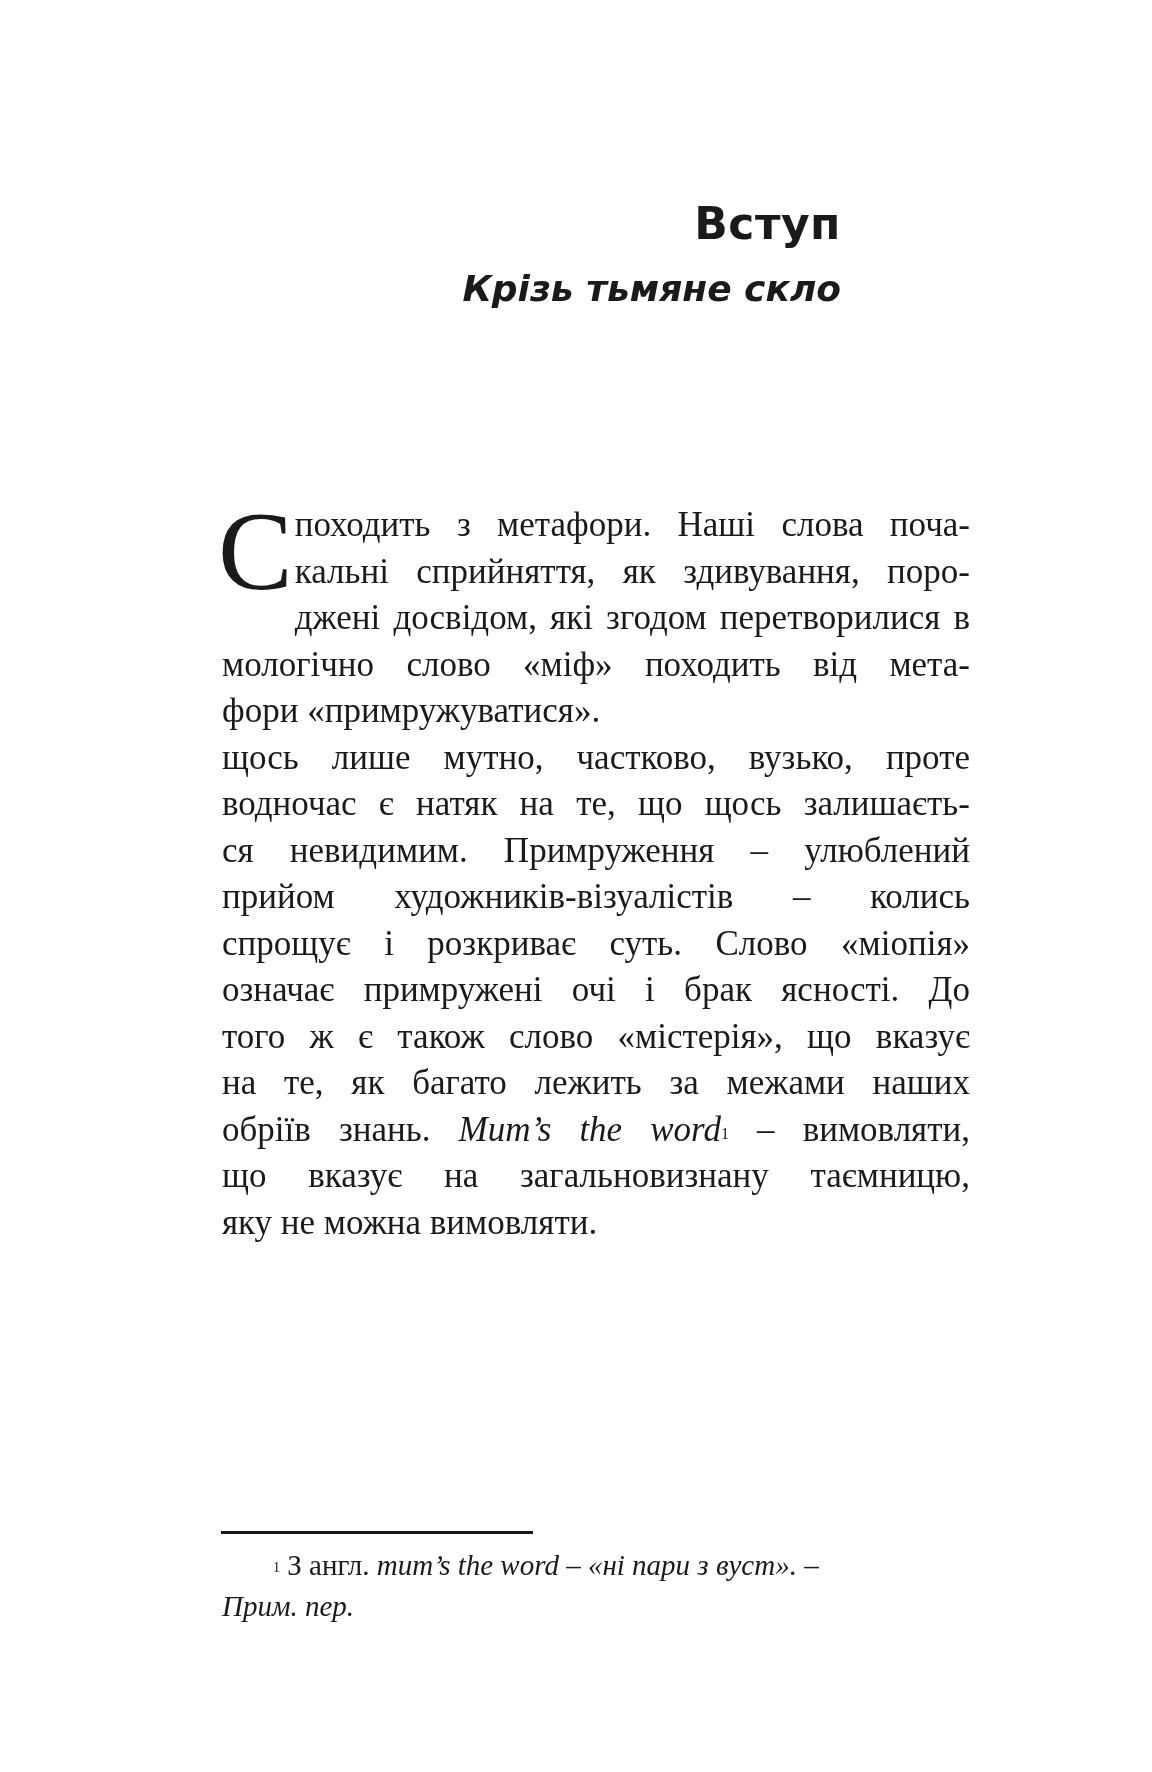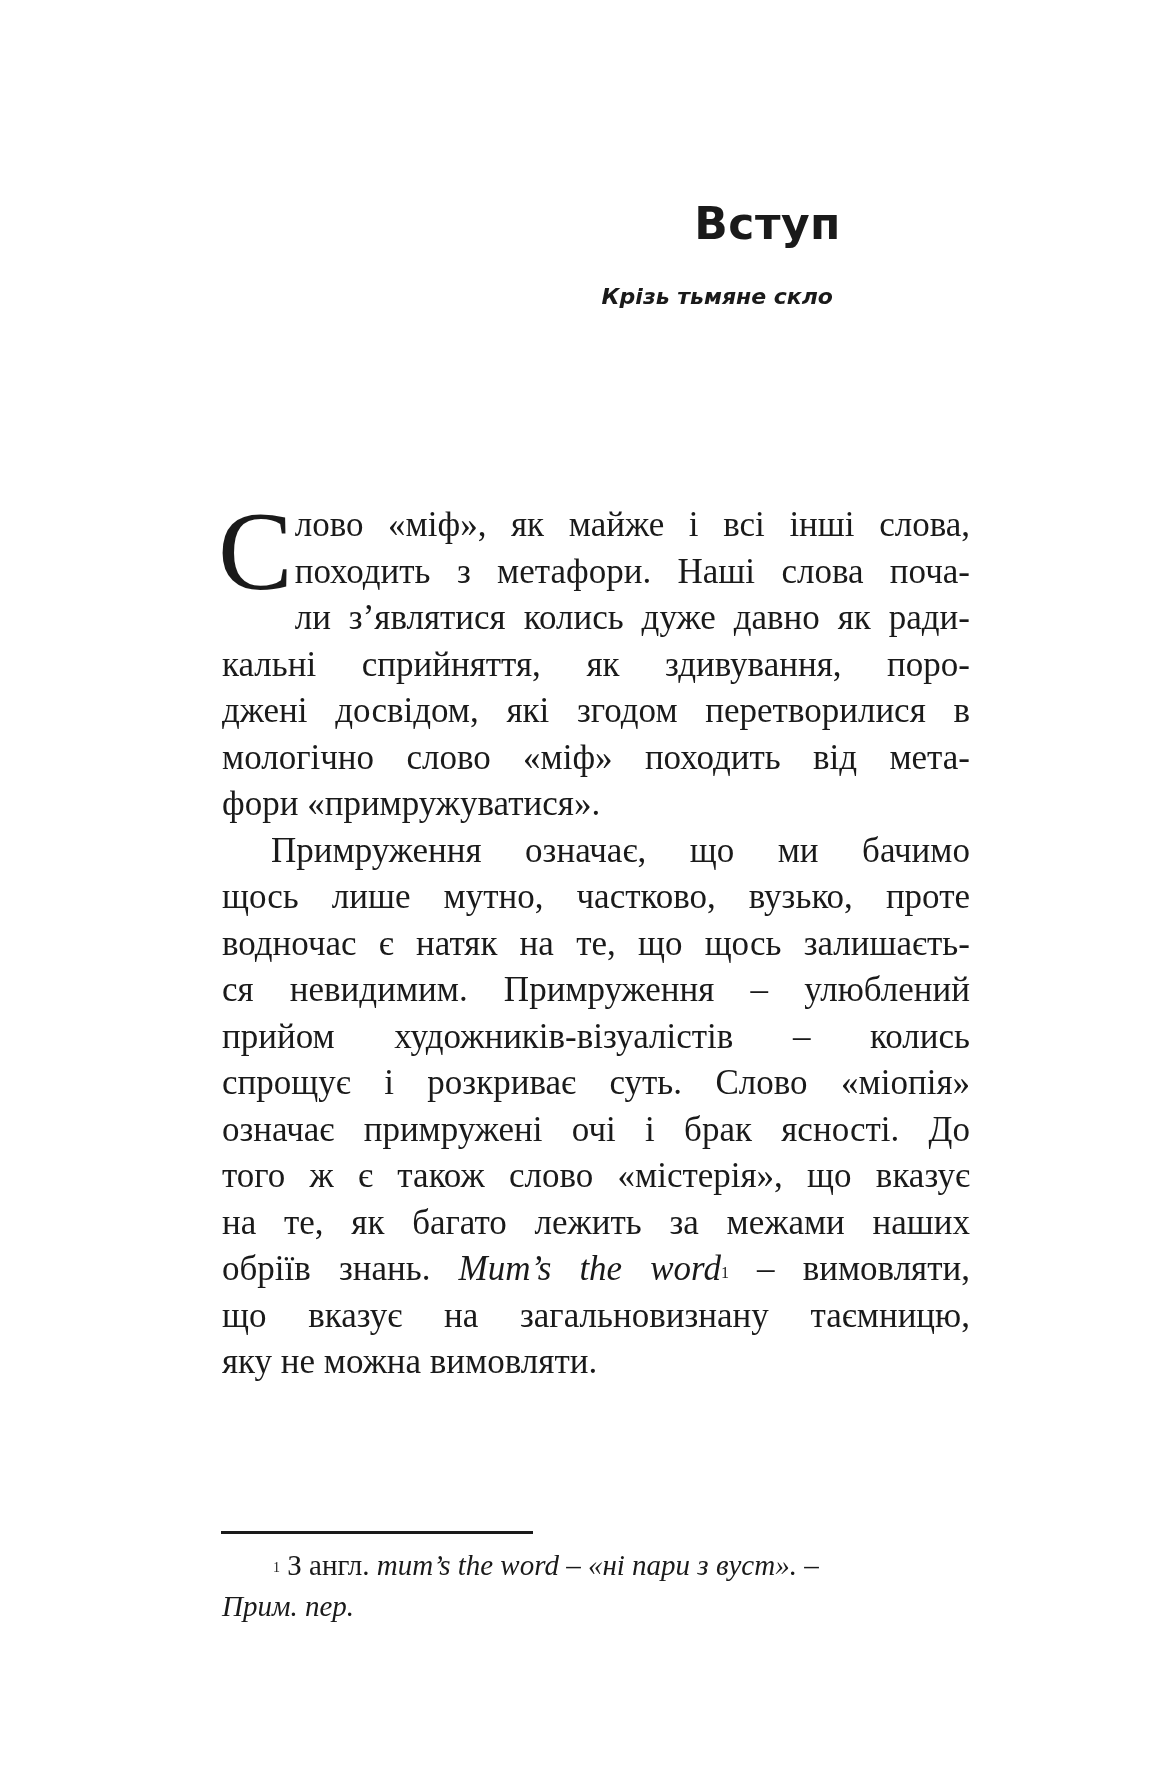--- a/index.html
+++ b/index.html
@@ -5,22 +5,22 @@
   html, body { margin:0; padding:0; background:#ffffff; }
   body { width:1152px; height:1772px; position:relative; overflow:hidden; color:#1a1a1a; }
   .page { position:absolute; left:0; top:0; width:1025px; height:1772px; }
   .title {
     position:absolute; right:184px; top:198px;
     font-family:"DejaVu Sans", sans-serif; font-weight:bold; font-size:44px; line-height:52px;
     letter-spacing:0.5px; text-align:right; margin:0;
   }
   .subtitle {
     position:absolute; right:184px; top:268px;
-    font-family:"DejaVu Sans", sans-serif; font-weight:bold; font-style:italic; font-size:22px; line-height:42px;
-    text-align:right; margin:8px;
+    font-family:"DejaVu Sans", sans-serif; font-weight:bold; font-style:italic; font-size:36px; line-height:42px;
+    text-align:right; margin:0;
   }
   .body {
     position:absolute; left:222px; top:502px; width:748px;
     font-family:"Liberation Serif", serif; font-size:35px; line-height:46.5px;
   }
   .para { margin:0; text-align:justify; }
   .dropcap {
     float:left; font-family:"Liberation Serif", serif; font-size:112px; line-height:82px;
     padding-top:8px; margin-right:2px; margin-left:-4px; height:90px;
   }
@@ -40,30 +40,27 @@
 <body>
 
 <div class="page">
 
   <h1 class="title">Вступ</h1>
   <h2 class="subtitle">Крізь тьмяне скло</h2>
 
   <div class="body">
     <p class="para">
       <span class="dropcap">С</span>
-      <span class="line">лово «міф», як майже і всі інші слова,</span>
       <span class="line">походить з метафори. Наші слова поча-</span>
-      <span class="line">ли з’являтися колись дуже давно як ради-</span>
       <span class="line">кальні сприйняття, як здивування, поро-</span>
       <span class="line">джені досвідом, які згодом перетворилися в</span>
       <span class="line">мологічно слово «міф» походить від мета-</span>
       <span class="line last">фори «примружуватися».</span>
     </p>
     <p class="para">
-      <span class="line" style="padding-left:49px">Примруження означає, що ми бачимо</span>
       <span class="line">щось лише мутно, частково, вузько, проте</span>
       <span class="line">водночас є натяк на те, що щось залишаєть-</span>
       <span class="line">ся невидимим. Примруження – улюблений</span>
       <span class="line">прийом художників-візуалістів – колись</span>
       <span class="line">спрощує і розкриває суть. Слово «міопія»</span>
       <span class="line">означає примружені очі і брак ясності. До</span>
       <span class="line">того ж є також слово «містерія», що вказує</span>
       <span class="line">на те, як багато лежить за межами наших</span>
       <span class="line"><span>обріїв знань. </span><span class="it">Mum’s the word</span><sup>1</sup><span> – вимовляти,</span></span>
       <span class="line">що вказує на загальновизнану таємницю,</span>

